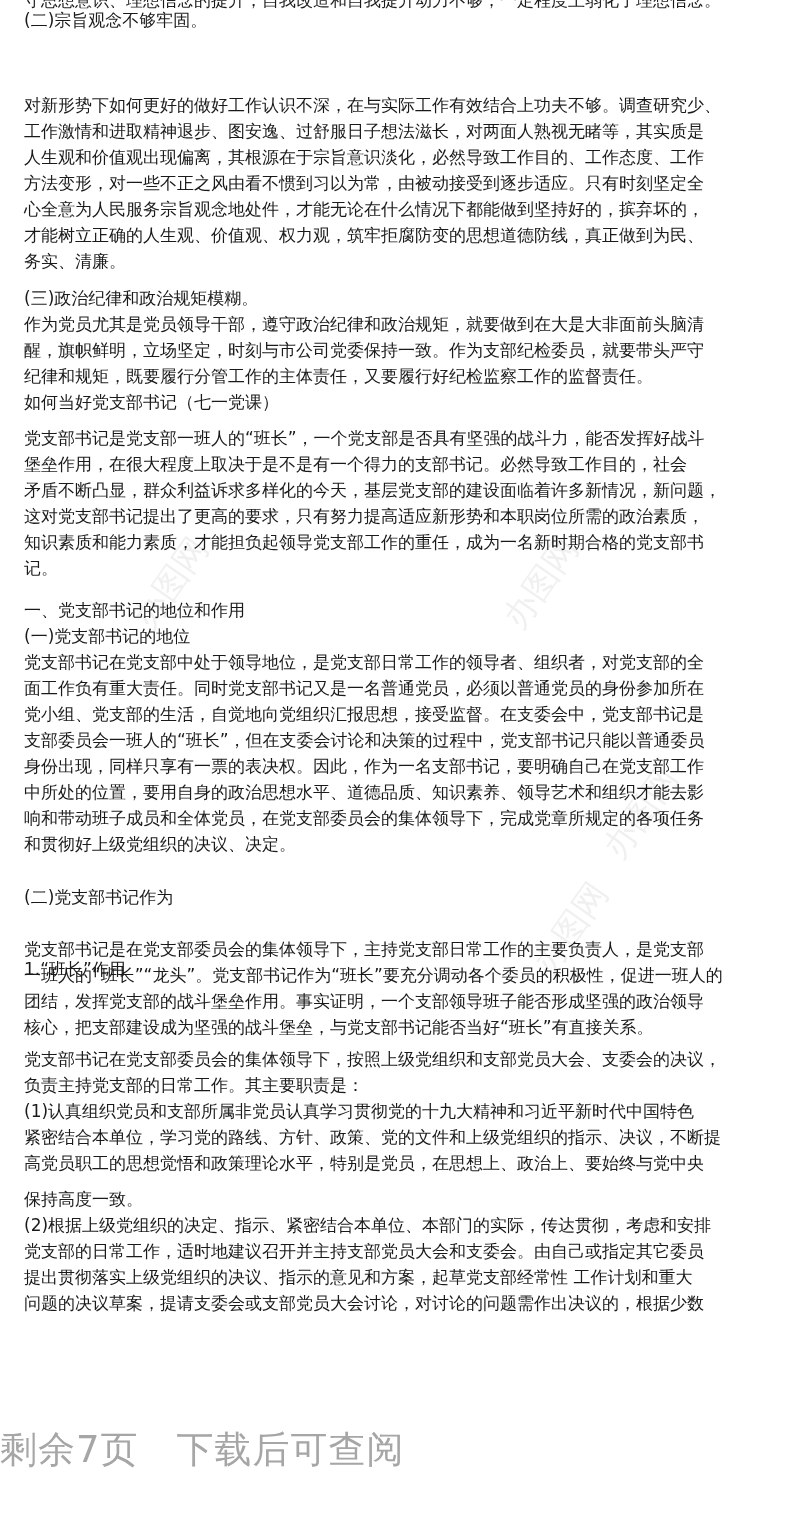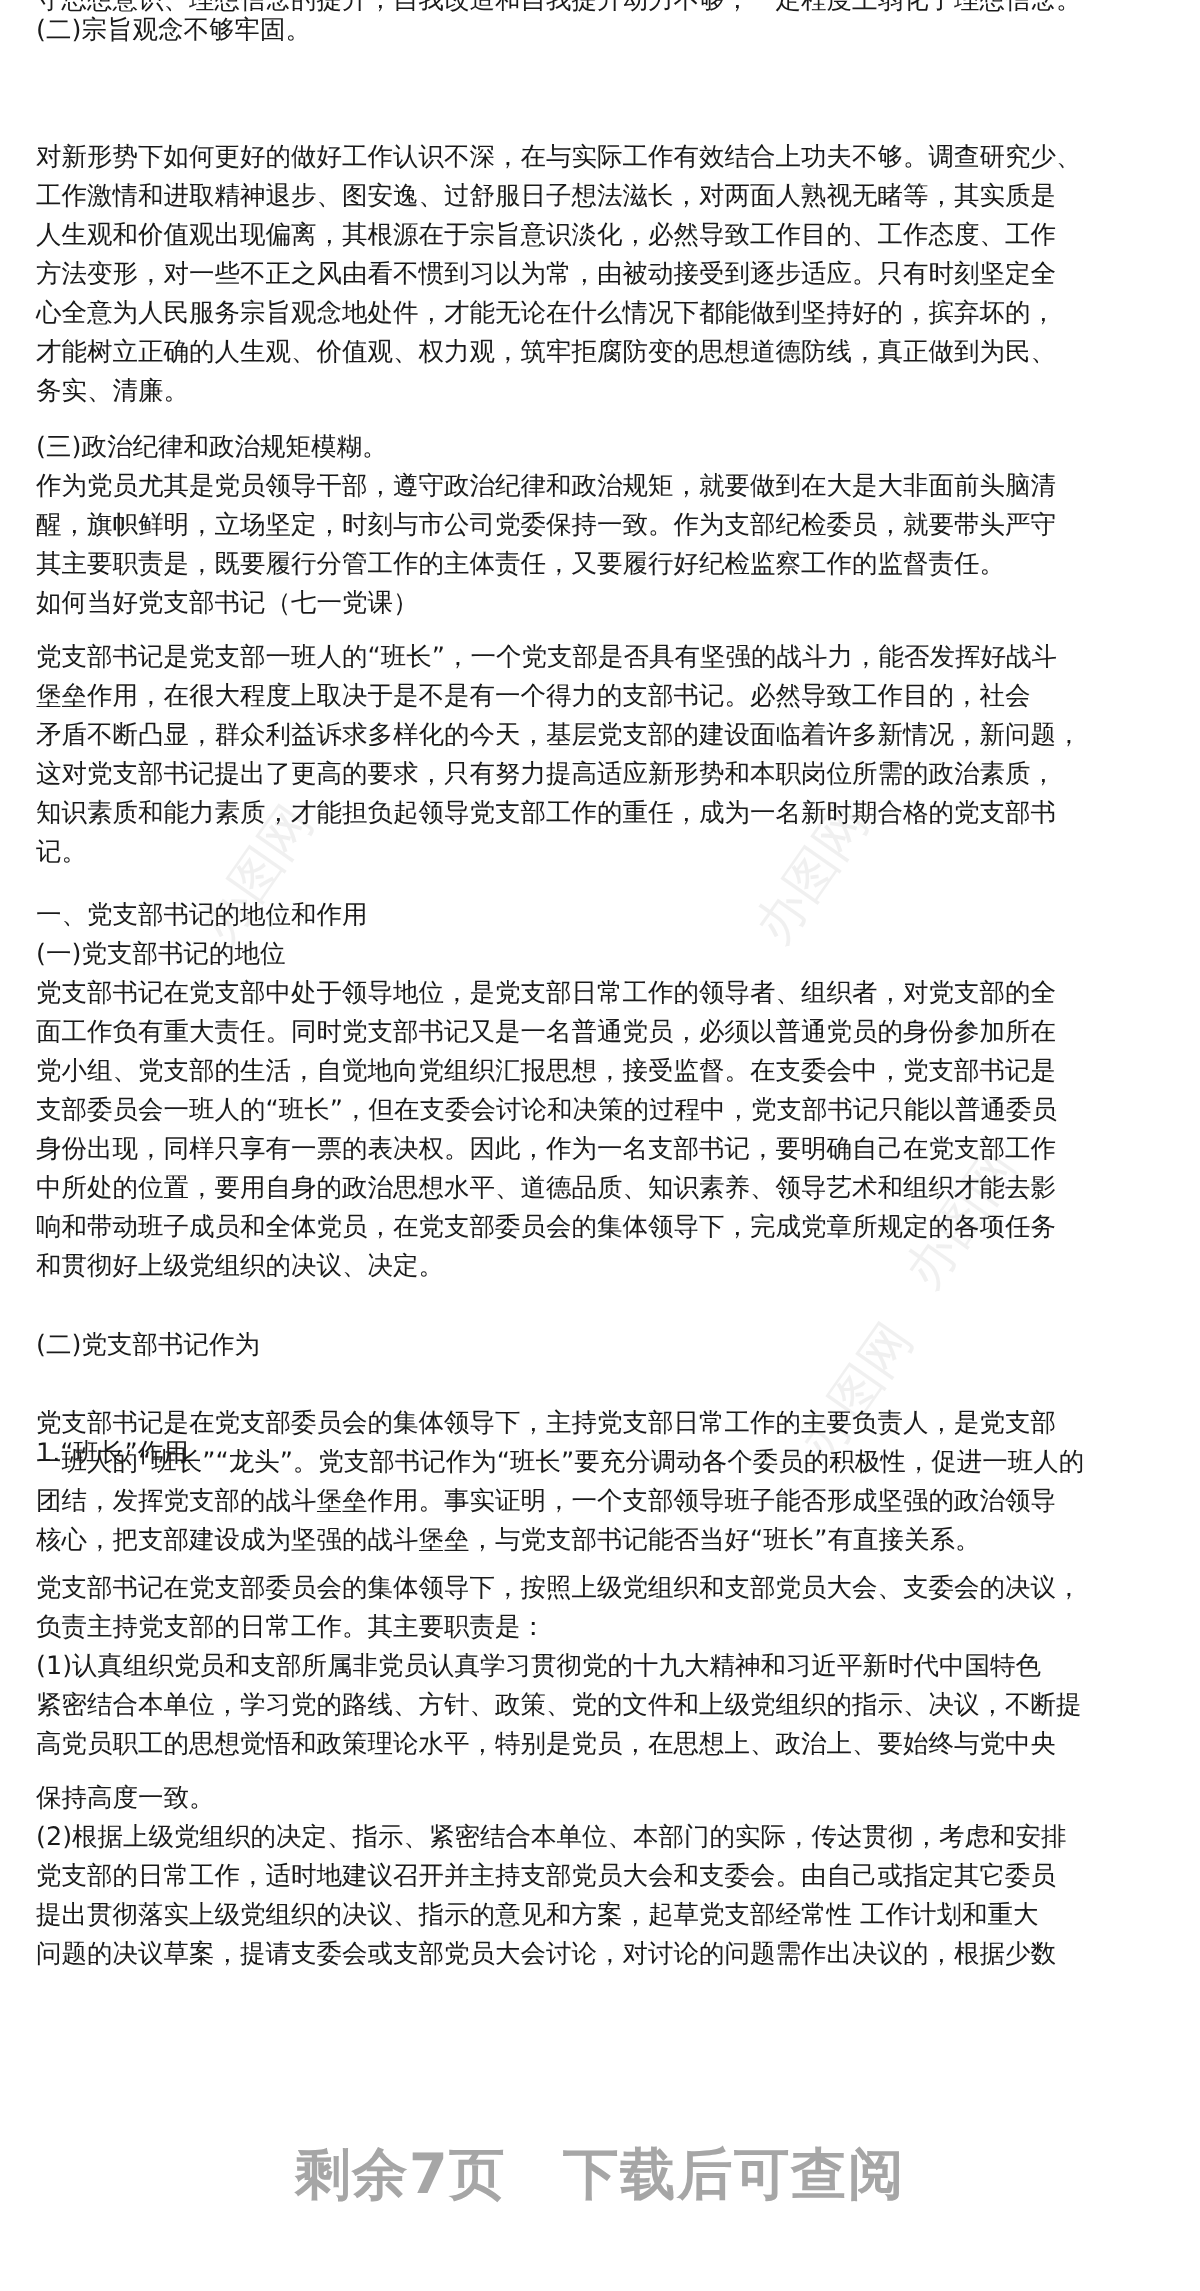--- a/index.html
+++ b/index.html
@@ -38,23 +38,23 @@
     white-space: nowrap;
     pointer-events: none;
     font-family: "DejaVu Sans", sans-serif;
   }
   .footer-banner {
     position: absolute;
     left: 0;
     width: 800px;
     top: 1425px;
     height: 50px;
-    text-align: center;
+    text-align: left;
     font-size: 37px;
-    font-weight: bold;
+    font-weight: normal;
     color: #a6a6a6;
     letter-spacing: 1px;
     line-height: 50px;
   }
   .footer-banner .gap { display: inline-block; width: 38px; }
 </style>
 </head>
 <body>
 
 <div class="doc">
@@ -65,21 +65,21 @@
   <div class="line" style="top:118px">工作激情和进取精神退步、图安逸、过舒服日子想法滋长，对两面人熟视无睹等，其实质是</div>
   <div class="line" style="top:144px">人生观和价值观出现偏离，其根源在于宗旨意识淡化，必然导致工作目的、工作态度、工作</div>
   <div class="line" style="top:170px">方法变形，对一些不正之风由看不惯到习以为常，由被动接受到逐步适应。只有时刻坚定全</div>
   <div class="line" style="top:196px">心全意为人民服务宗旨观念地处件，才能无论在什么情况下都能做到坚持好的，摈弃坏的，</div>
   <div class="line" style="top:222px">才能树立正确的人生观、价值观、权力观，筑牢拒腐防变的思想道德防线，真正做到为民、</div>
   <div class="line" style="top:248px">务实、清廉。</div>
 
   <div class="line" style="top:285px">(三)政治纪律和政治规矩模糊。</div>
   <div class="line" style="top:311px">作为党员尤其是党员领导干部，遵守政治纪律和政治规矩，就要做到在大是大非面前头脑清</div>
   <div class="line" style="top:337px">醒，旗帜鲜明，立场坚定，时刻与市公司党委保持一致。作为支部纪检委员，就要带头严守</div>
-  <div class="line" style="top:363px">其主要职责是，既要履行分管工作的主体责任，又要履行好纪检监察工作的监督责任。</div>
+  <div class="line" style="top:363px">纪律和规矩，既要履行分管工作的主体责任，又要履行好纪检监察工作的监督责任。</div>
   <div class="line" style="top:389px">如何当好党支部书记（七一党课）</div>
 
   <div class="line" style="top:425px">党支部书记是党支部一班人的“班长”，一个党支部是否具有坚强的战斗力，能否发挥好战斗</div>
   <div class="line" style="top:451px">堡垒作用，在很大程度上取决于是不是有一个得力的支部书记。必然导致工作目的，社会</div>
   <div class="line" style="top:477px">矛盾不断凸显，群众利益诉求多样化的今天，基层党支部的建设面临着许多新情况，新问题，</div>
   <div class="line" style="top:503px">这对党支部书记提出了更高的要求，只有努力提高适应新形势和本职岗位所需的政治素质，</div>
   <div class="line" style="top:529px">知识素质和能力素质，才能担负起领导党支部工作的重任，成为一名新时期合格的党支部书</div>
   <div class="line" style="top:555px">记。</div>
 
   <div class="line" style="top:597px">一、党支部书记的地位和作用</div>

